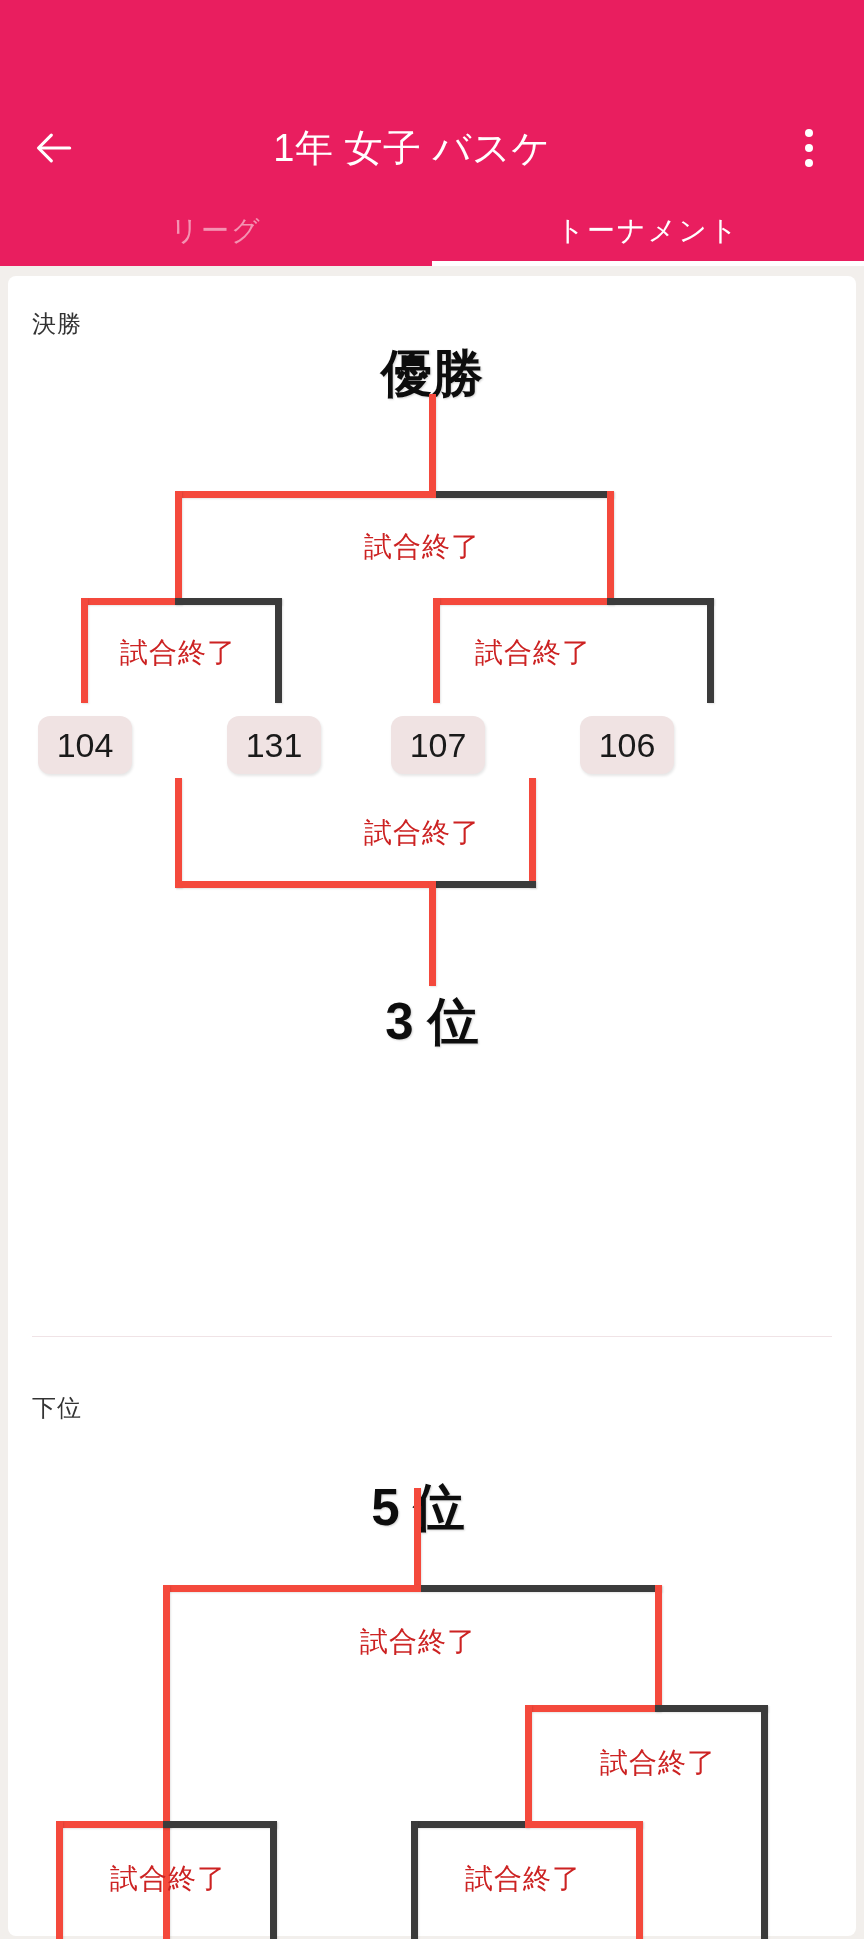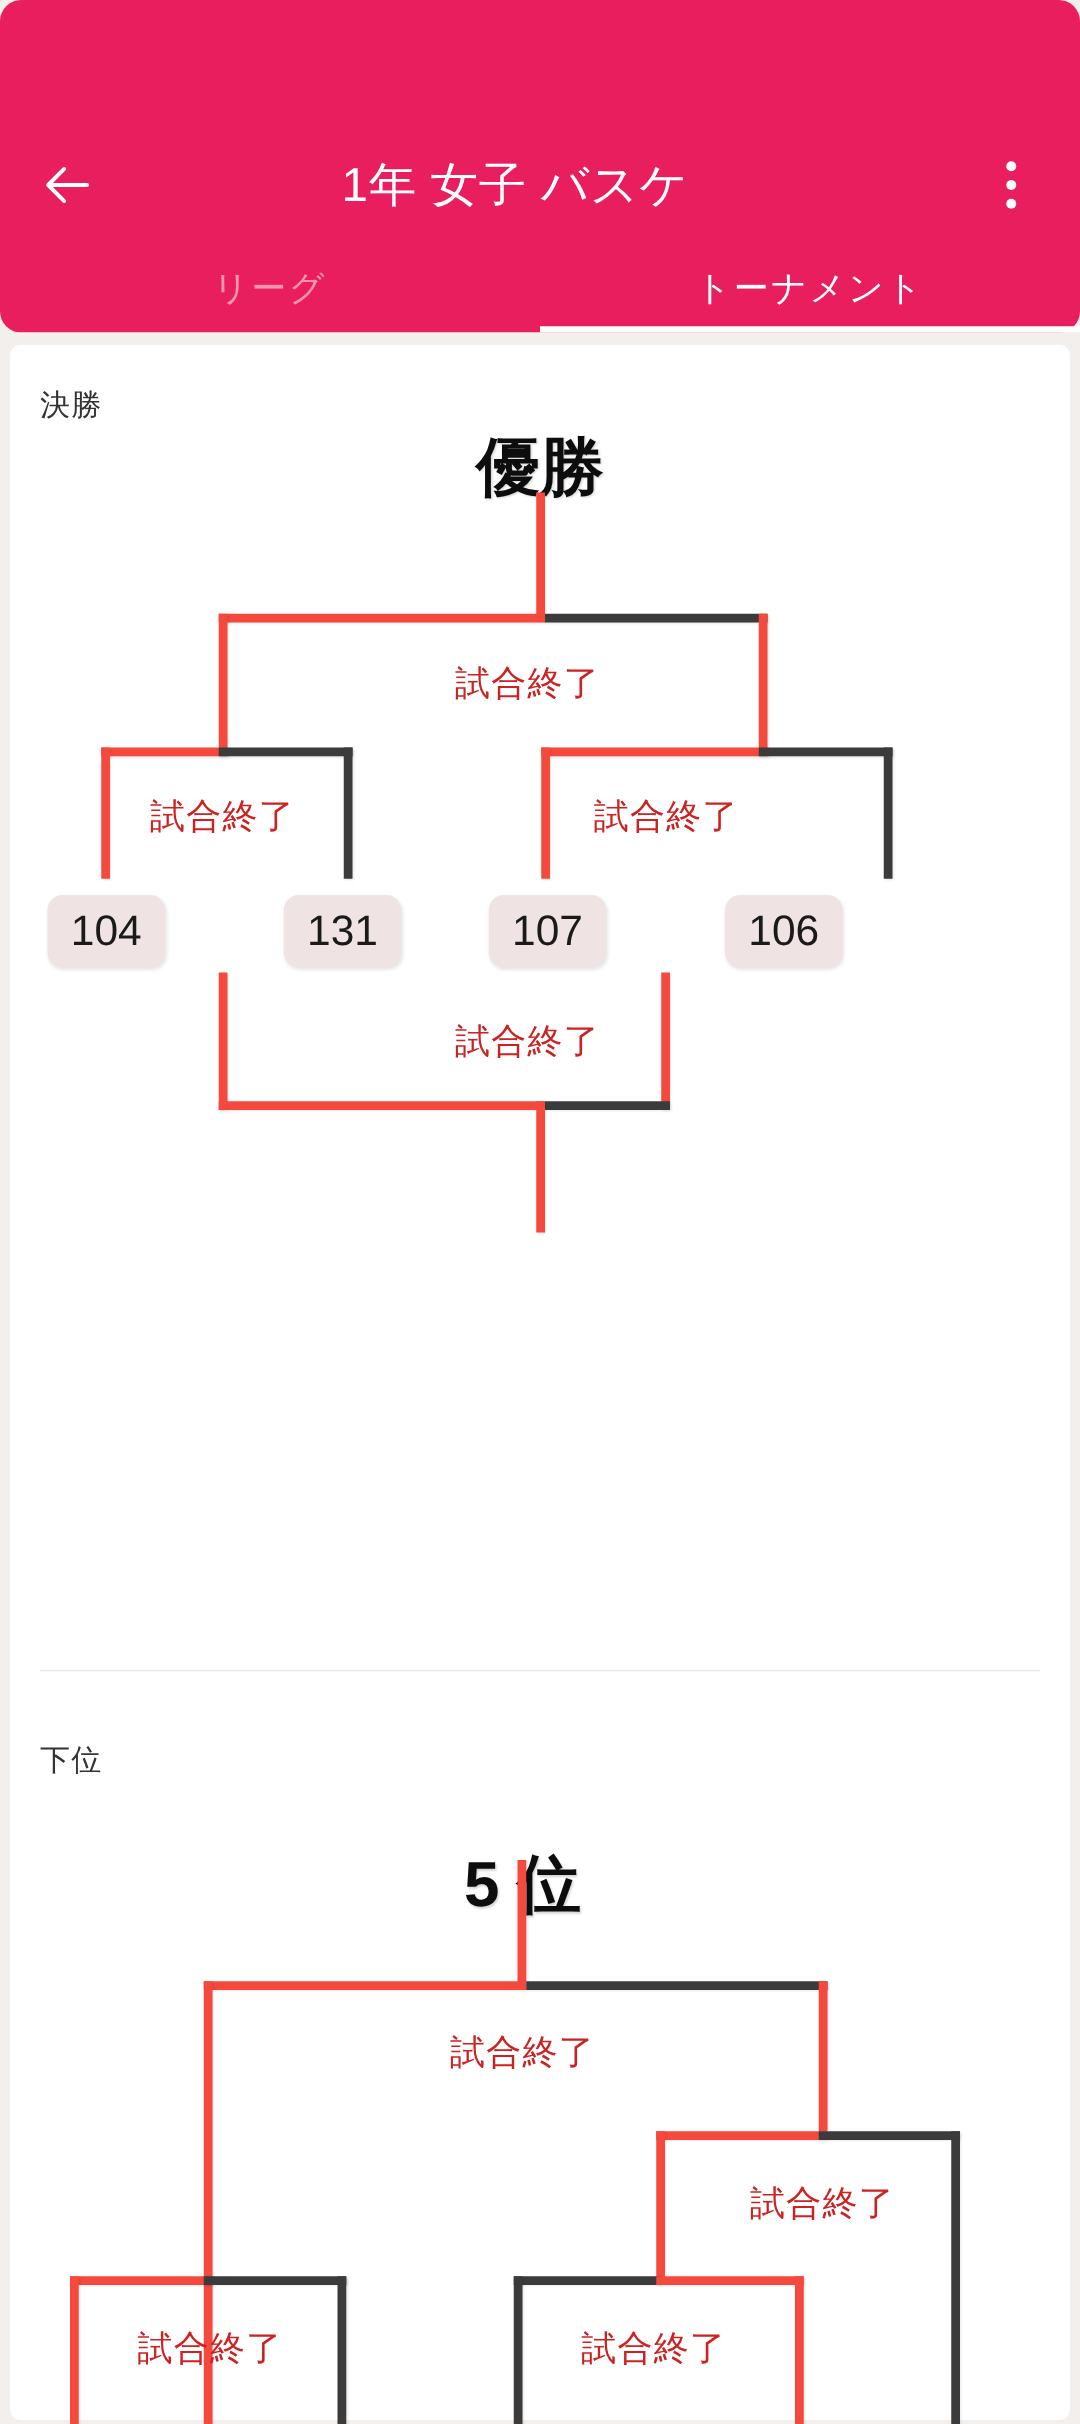--- a/index.html
+++ b/index.html
@@ -10,21 +10,20 @@
     font-family: "Liberation Sans", "DejaVu Sans", sans-serif;
     overflow: hidden;
   }
 
   
   .appbar {
     position: absolute;
     left: 0; top: 0;
     width: 864px; height: 266px;
     background: #e91e5f;
-    border-radius: 17px;
   }
   .appbar-row {
     position: absolute;
     left: 0; top: 108px;
     width: 864px; height: 80px;
     display: flex;
     align-items: center;
   }
   .back-btn {
     width: 110px; height: 80px;
@@ -231,20 +230,21 @@
         <span>106</span>
       </div>
 
       <div class="vline win" style="left:167px; top:502px; height:110px;"></div>
       <div class="vline win" style="left:521px; top:502px; height:110px;"></div>
       <div class="hline win" style="left:167px; top:605px; width:261px;"></div>
       <div class="hline lose" style="left:428px; top:605px; width:100px;"></div>
       <div class="match-label" style="left:269px; top:538px; width:290px;">試合終了</div>
 
       <div class="vline win" style="left:421px; top:605px; height:105px;"></div>
+      <div class="node-title" style="left:354px; top:712px; width:140px;">3 位</div>
     </div>
 
     <div class="bracket">
 
       <div class="node-title" style="left:340px; top:1158px; width:140px;margin-top:40px;">5 位</div>
 
       <div class="vline win" style="left:406px; top:1212px; height:102px;"></div>
 
       <div class="hline win" style="left:155px; top:1309px; width:258px;"></div>
       <div class="hline lose" style="left:413px; top:1309px; width:241px;"></div>

